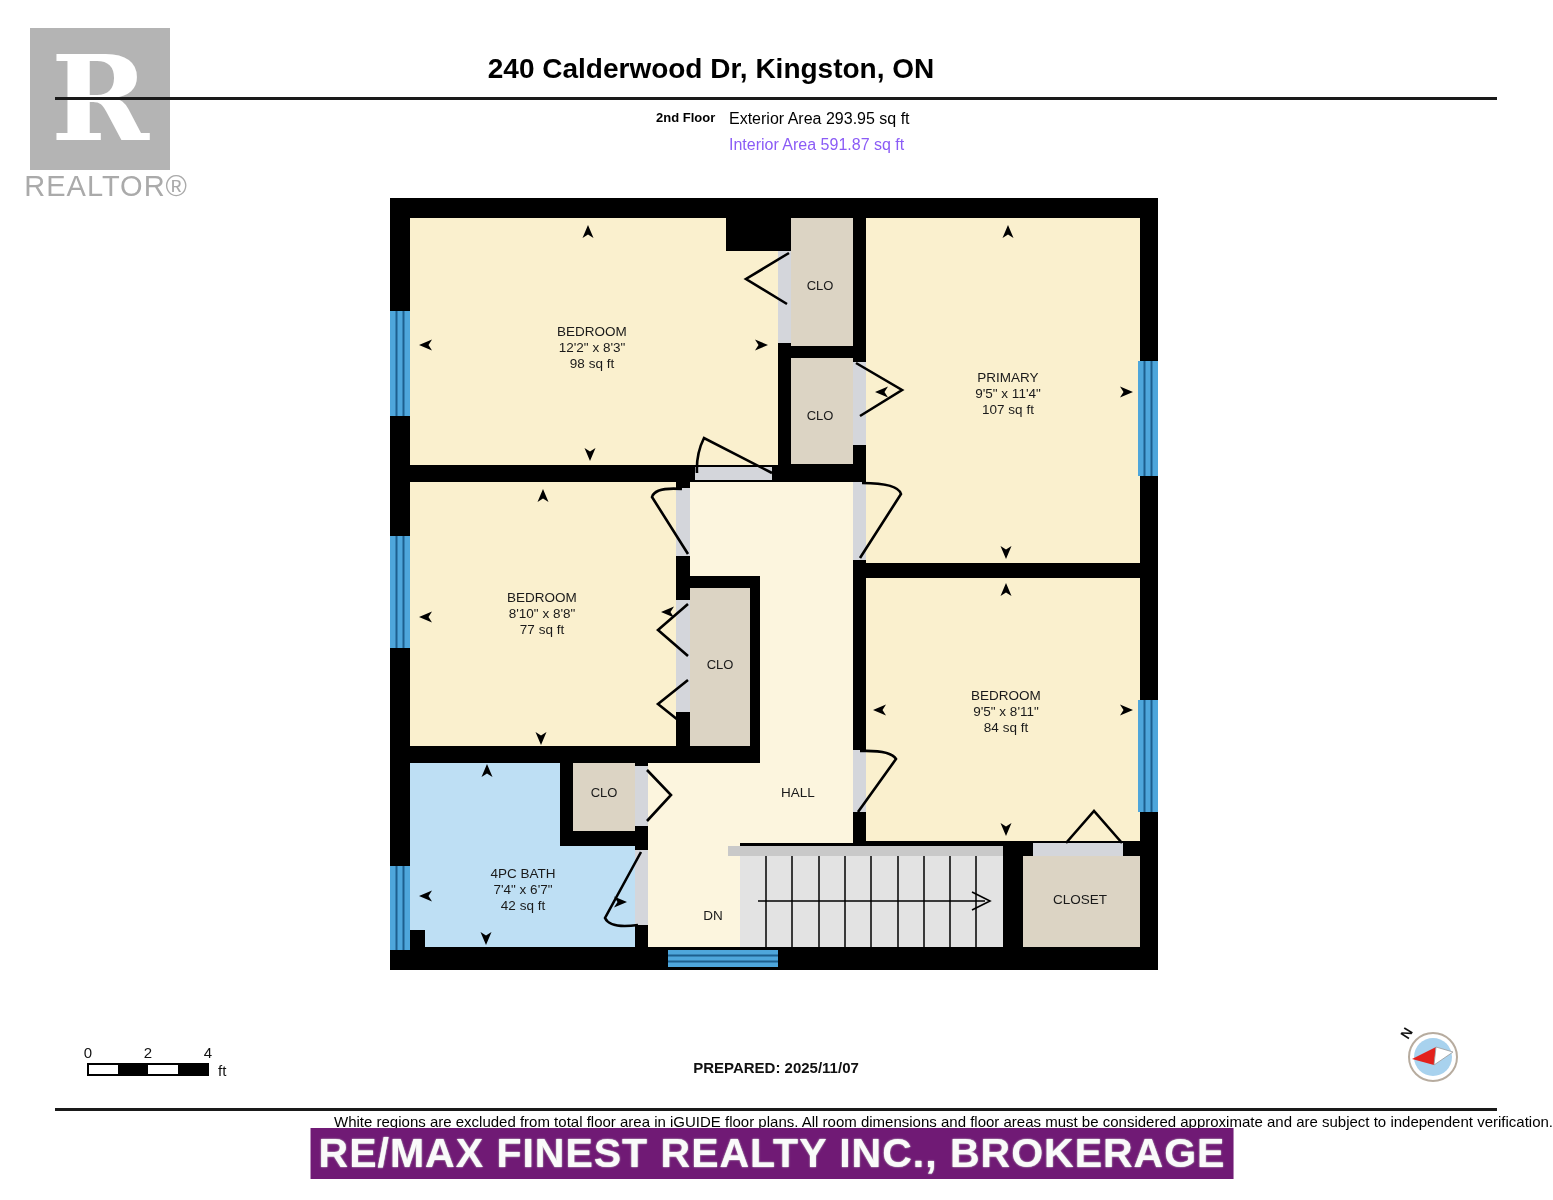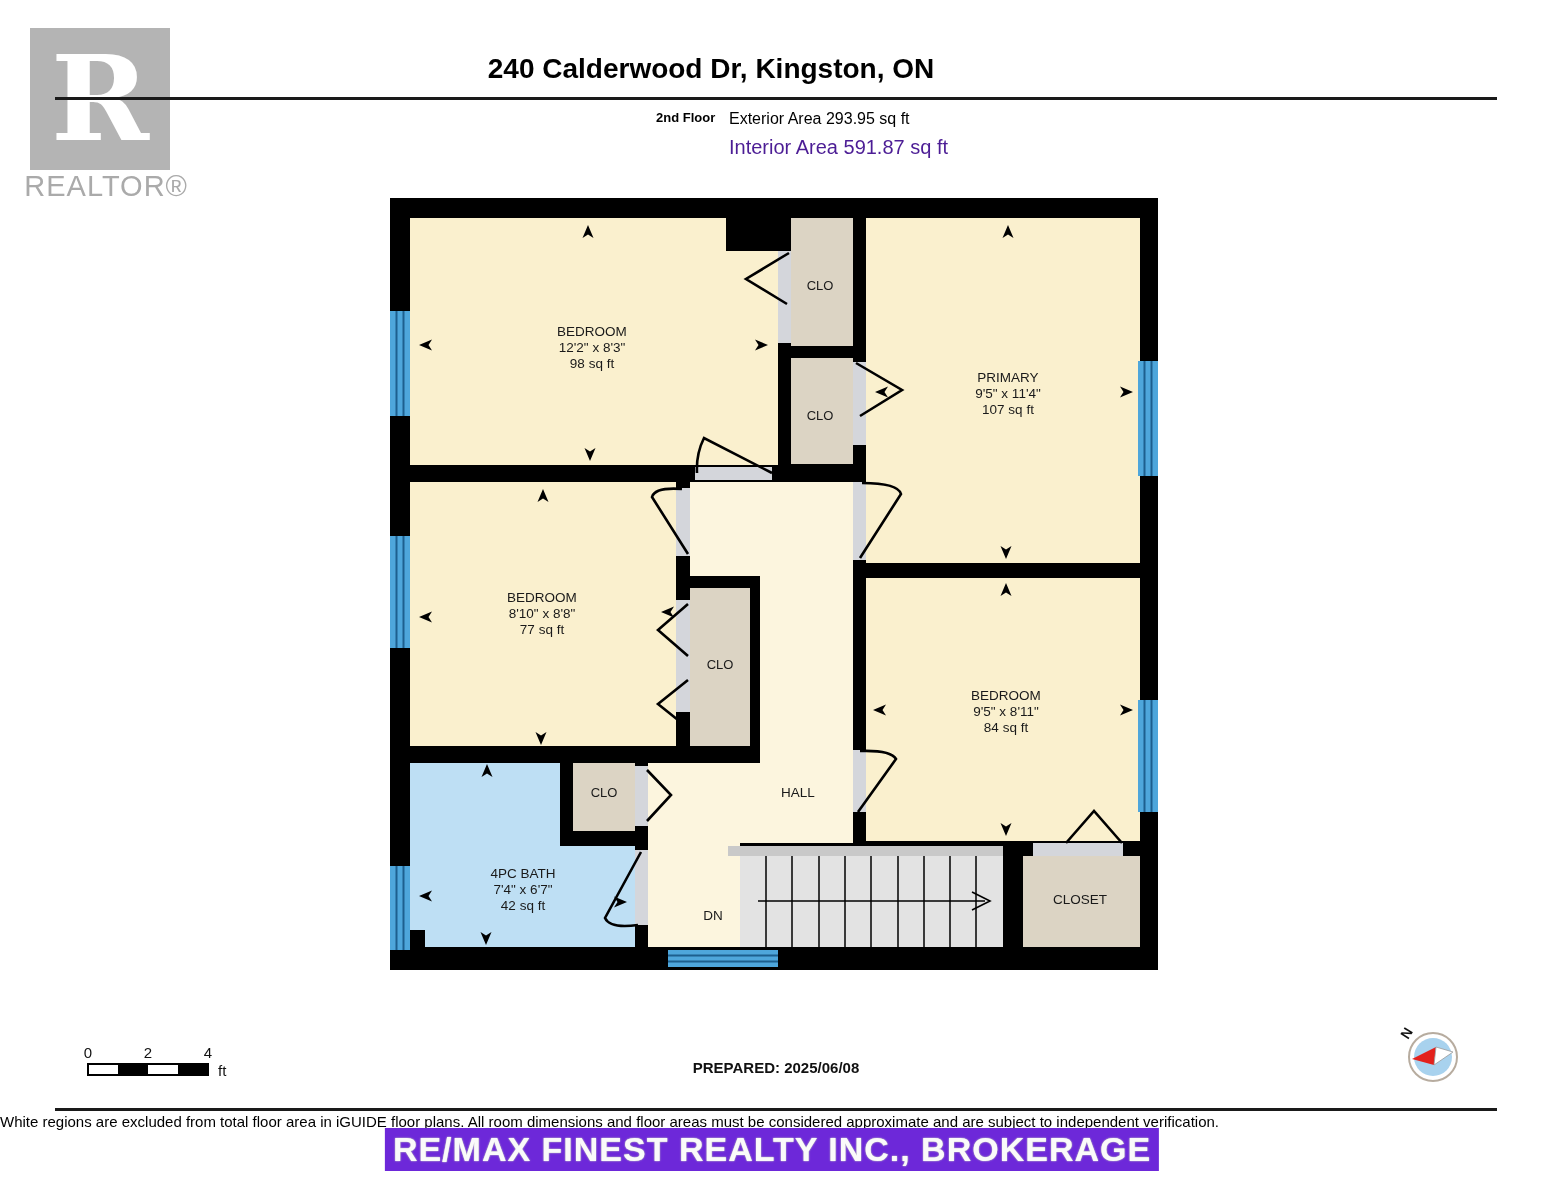--- a/index.html
+++ b/index.html
@@ -10,39 +10,39 @@
   .logo-box{position:absolute;left:30px;top:28px;width:140px;height:142px;background:#b4b4b4;}
   .logo-r{position:absolute;left:0;top:0;width:140px;height:142px;display:flex;align-items:center;justify-content:center;
           font-family:"DejaVu Serif", serif;font-weight:bold;font-size:118px;color:#ffffff;line-height:1;}
   .logo-text{position:absolute;left:18px;top:170px;width:170px;text-align:right;color:#aaaaaa;
              font-size:29px;letter-spacing:1px;font-weight:400;}
   .header-rule{position:absolute;left:55px;top:97px;width:1442px;height:3px;background:#1a1a1a;}
   .page-title{position:absolute;top:53px;left:711px;transform:translateX(-50%);white-space:nowrap;
               font-size:28px;font-weight:bold;color:#000;}
   .floor-label{position:absolute;top:110px;left:656px;font-size:13px;font-weight:bold;color:#000;white-space:nowrap;}
   .area-line-1{position:absolute;top:110px;left:729px;font-size:16px;color:#000;white-space:nowrap;}
-  .area-line-2{position:absolute;top:136px;left:729px;font-size:20px;color:#4c1d95;white-space:nowrap;}
+  .area-line-2{position:absolute;top:136px;left:729px;font-size:16px;color:#8b5cf6;white-space:nowrap;}
 
   
   .plan-svg{position:absolute;left:0;top:0;width:1553px;height:1200px;}
   .plan-svg text{font-family:"Liberation Sans", sans-serif;fill:#1a1a1a;}
   .room-label{font-size:13.5px;}
   .clo-label{font-size:13px;}
 
   
   .scale-svg{position:absolute;left:78px;top:1040px;}
   .scale-svg text{font-family:"Liberation Sans", sans-serif;fill:#111;font-size:15px;}
   .prepared{position:absolute;top:1059px;left:776px;transform:translateX(-50%);
             font-size:15px;font-weight:bold;color:#111;white-space:nowrap;}
   .compass-svg{position:absolute;left:1400px;top:1024px;}
   .footer-rule{position:absolute;left:55px;top:1108px;width:1442px;height:3px;background:#1a1a1a;}
-  .disclaimer{position:absolute;top:1113px;left:0;width:1553px;text-align:left;
+  .disclaimer{position:absolute;top:1113px;left:0;width:1553px;text-align:right;
               font-size:15px;color:#000;}
   .watermark{position:absolute;top:1128px;left:772px;transform:translateX(-50%);white-space:nowrap;
-             font-size:34px;font-weight:600;letter-spacing:1px;color:#fafafa;background:#6d28d9;
+             font-size:41px;font-weight:600;letter-spacing:1px;color:#fafafa;background:#701a75;
              padding:2px 8px;text-shadow:0 0 2px #c6c6c6, 0 0 1px #bdbdbd;}
 </style>
 </head>
 <body>
 
 <div id="page">
 
   <div class="logo-box">
     <div class="logo-r">R</div>
   </div>
@@ -242,21 +242,21 @@
   <svg class="scale-svg" width="180" height="48" viewBox="0 0 180 48">
     <text x="10" y="18" text-anchor="middle">0</text>
     <text x="70" y="18" text-anchor="middle">2</text>
     <text x="130" y="18" text-anchor="middle">4</text>
     <rect x="10" y="24" width="120" height="11" fill="#ffffff" stroke="#000000" stroke-width="2"></rect>
     <rect x="40" y="24" width="30" height="11" fill="#000000"></rect>
     <rect x="100" y="24" width="30" height="11" fill="#000000"></rect>
     <text x="140" y="36" text-anchor="start">ft</text>
   </svg>
 
-  <div class="prepared">PREPARED: 2025/06/08</div>
+  <div class="prepared">PREPARED: 2025/11/07</div>
 
   <svg class="compass-svg" width="64" height="64" viewBox="0 0 64 64">
     <circle cx="33" cy="33" r="24" fill="#ffffff" stroke="#B7AC9F" stroke-width="2"></circle>
     <circle cx="33" cy="33" r="19" fill="#A8D2EE"></circle>
     <polygon points="12,35 36,23 34,41" fill="#E3211C"></polygon>
     <polygon points="53,28 36,23 34,41" fill="#ffffff" stroke="#9a9a9a" stroke-width="0.8"></polygon>
     <text x="8" y="16" transform="rotate(-58 8 16)" font-size="14" font-weight="bold" fill="#111">N</text>
   </svg>
 
   <div class="footer-rule"></div>

